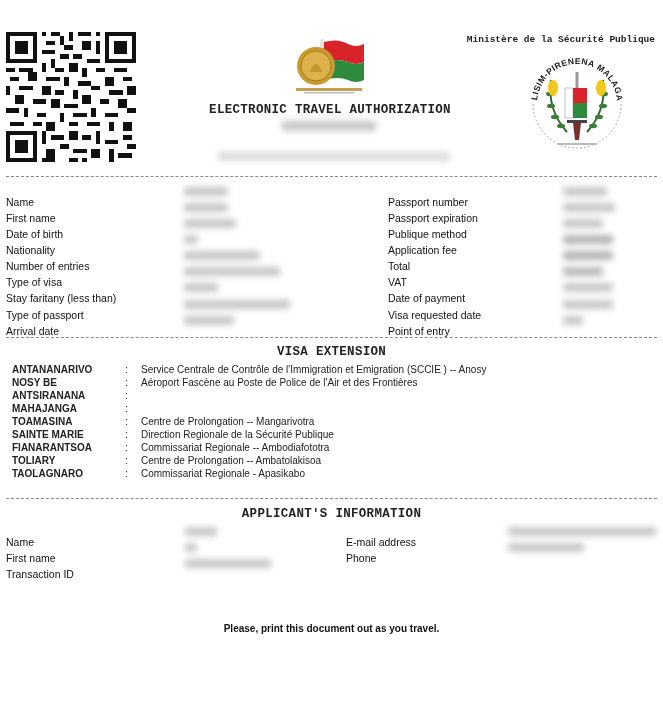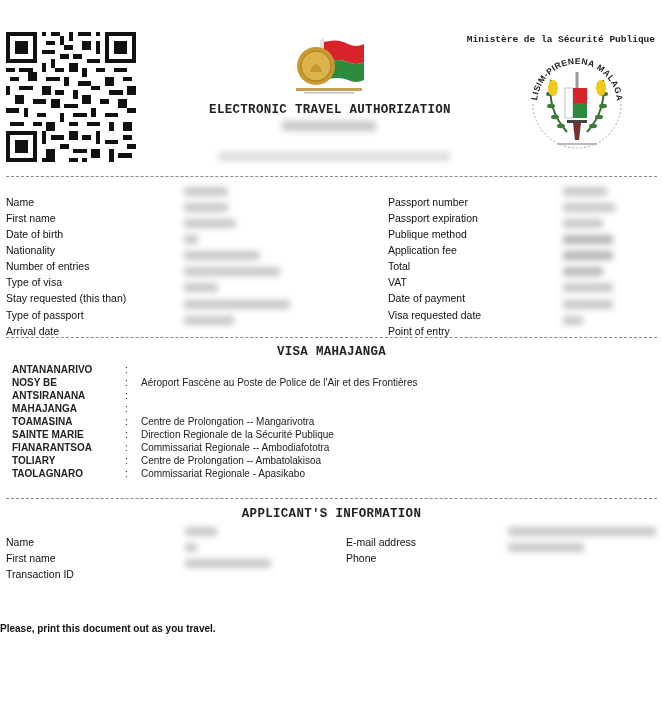--- a/index.html
+++ b/index.html
@@ -25,21 +25,21 @@
   .label { position: absolute; font-size: 10.5px; font-weight: normal; color: #111; white-space: nowrap; margin-top: 12px; }
   .value { position: absolute; height: 9px; }
 
   .section-title { position: absolute; left: 0; right: 0; text-align: center; font-family: "Liberation Mono", monospace; font-size: 12.5px; font-weight: bold; color: #222; letter-spacing: 0.3px; }
 
   .ext-row { position: absolute; left: 12px; right: 6px; height: 13px; font-size: 10px; color: #222; }
   .ext-city { position: absolute; left: 0; font-weight: bold; }
   .ext-colon { position: absolute; left: 113px; }
   .ext-office { position: absolute; left: 129px; white-space: nowrap; }
 
-  .footer-note { position: absolute; left: 0; right: 0; top: 623px; font-size: 10px; font-weight: bold; color: #111; }
+  .footer-note { position: absolute; left: 0; right: 0; top: 623px; text-align: center; font-size: 10px; font-weight: bold; color: #111; }
 </style>
 </head>
 <body>
 
 <div class="qr">
   <svg viewBox="0 0 29 29" shape-rendering="crispEdges">
     <rect width="29" height="29" fill="#fff"></rect>
     <g fill="#111">
 
       <rect x="0" y="0" width="7" height="7"></rect>
@@ -127,21 +127,21 @@
   <div class="label" style="left:6px;top:200px">First name</div>
   <span class="blur value" style="left:184px;top:203px;width:44px"></span>
   <div class="label" style="left:6px;top:216px">Date of birth</div>
   <span class="blur value" style="left:184px;top:219px;width:52px"></span>
   <div class="label" style="left:6px;top:232px">Nationality</div>
   <span class="blur value" style="left:184px;top:235px;width:14px"></span>
   <div class="label" style="left:6px;top:248px">Number of entries</div>
   <span class="blur value" style="left:184px;top:251px;width:76px"></span>
   <div class="label" style="left:6px;top:264px">Type of visa</div>
   <span class="blur value" style="left:184px;top:267px;width:96px"></span>
-  <div class="label" style="left:6px;top:280px">Stay requested (this than)</div>
+  <div class="label" style="left:6px;top:280px">Stay faritany (less than)</div>
   <span class="blur value" style="left:184px;top:283px;width:34px"></span>
   <div class="label" style="left:6px;top:297px">Type of passport</div>
   <span class="blur value" style="left:184px;top:300px;width:106px"></span>
   <div class="label" style="left:6px;top:313px">Arrival date</div>
   <span class="blur value" style="left:184px;top:316px;width:50px"></span>
 </div>
 
 <div>
   <div class="label" style="left:388px;top:184px">Passport number</div>
   <span class="blur value" style="left:563px;top:187px;width:44px"></span>
@@ -158,26 +158,27 @@
   <div class="label" style="left:388px;top:280px">Date of payment</div>
   <span class="blur value" style="left:563px;top:283px;width:50px"></span>
   <div class="label" style="left:388px;top:297px">Visa requested date</div>
   <span class="blur value" style="left:563px;top:300px;width:50px"></span>
   <div class="label" style="left:388px;top:313px">Point of entry</div>
   <span class="blur value" style="left:563px;top:316px;width:20px"></span>
 </div>
 
 <div class="dash" style="top:337px"></div>
 
-<div class="section-title" style="top:345px">VISA MAHAJANGA</div>
+<div class="section-title" style="top:345px">VISA EXTENSION</div>
 
 <div>
   <div class="ext-row" style="top:364px">
     <span class="ext-city">ANTANANARIVO</span>
     <span class="ext-colon">:</span>
+    <span class="ext-office">Service Centrale de Contrôle de l'Immigration et Emigration (SCCIE ) -- Anosy</span>
   </div>
   <div class="ext-row" style="top:377px">
     <span class="ext-city">NOSY BE</span>
     <span class="ext-colon">:</span>
     <span class="ext-office">Aéroport Fascène au Poste de Police de l'Air et des Frontières</span>
   </div>
   <div class="ext-row" style="top:390px">
     <span class="ext-city">ANTSIRANANA</span>
     <span class="ext-colon">:</span>
   </div>

